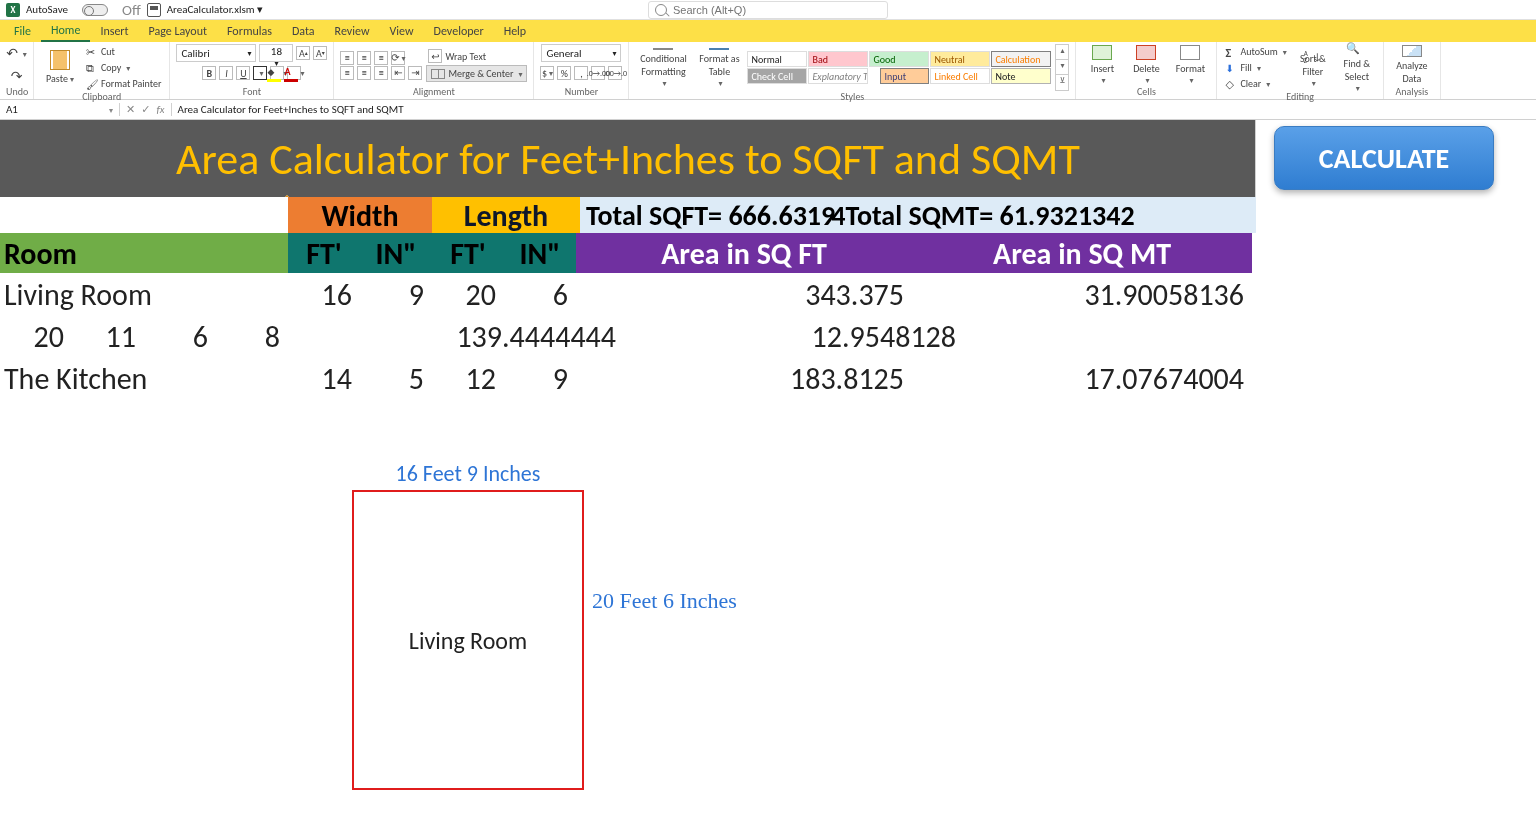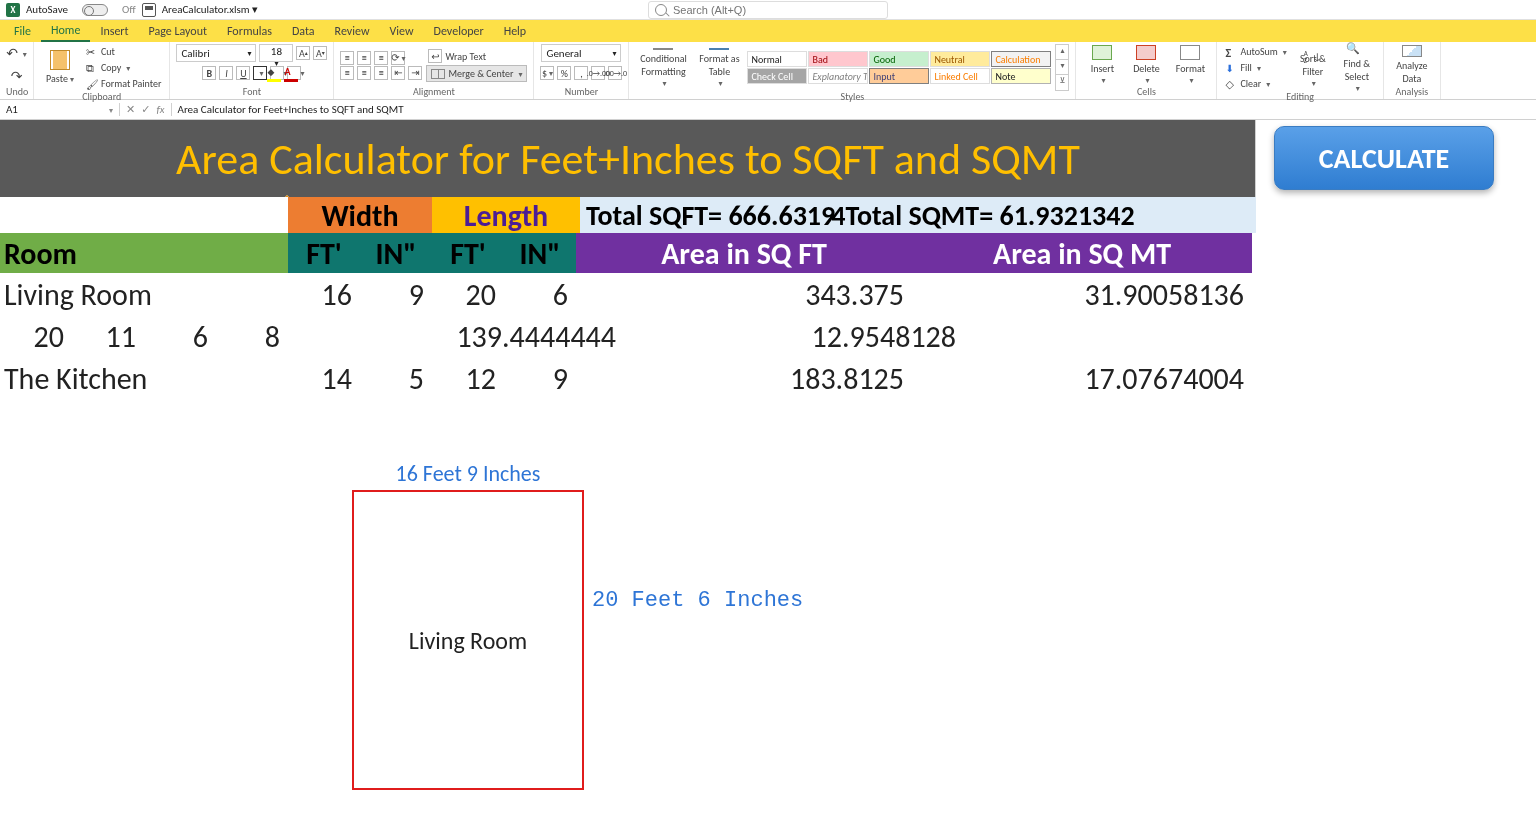--- a/index.html
+++ b/index.html
@@ -48,21 +48,21 @@
 
   .style-grid { display: grid; grid-template-columns: repeat(5, 60px); grid-auto-rows: 16px; gap: 1px; font-size: 10px; }
   .style-cell { border: 1px solid #ddd; padding: 0 3px; display: flex; align-items: center; overflow: hidden; white-space: nowrap; cursor: pointer; }
   .sc-normal { background: #fff; }
   .sc-bad { background: #ffc7ce; color: #9c0006; }
   .sc-good { background: #c6efce; color: #006100; }
   .sc-neutral { background: #ffeb9c; color: #9c5700; }
   .sc-calc { background: #f2f2f2; color: #fa7d00; border: 1px solid #7f7f7f; }
   .sc-check { background: #a5a5a5; color: #fff; }
   .sc-expl { color: #7f7f7f; font-style: italic; }
-  .sc-input { background: #ffcc99; color: #3f3f76; border: 1px solid #7f7f7f; }
+  .sc-input { background: #ffcc99; color: #3f3f76; border: 1px solid #7f7f7f; margin-left: 11px; }
   .sc-linked { color: #fa7d00; }
   .sc-note { background: #ffffcc; border: 1px solid #b2b2b2; }
   .style-scroll { display: flex; flex-direction: column; border: 1px solid #ccc; }
   .style-scroll div { width: 12px; height: 15px; border-bottom: 1px solid #ccc; text-align: center; font-size: 8px; color: #666; cursor: pointer; }
 
   
   .ic-paste { background: linear-gradient(#f5c26b,#f5c26b) center/14px 18px no-repeat, #fff; border: 1px solid #c08a2a; }
   .ic-scissors::before { content: "✂"; font-size: 11px; }
   .ic-copy::before { content: "⧉"; font-size: 11px; }
   .ic-brush::before { content: "🖌"; font-size: 10px; }
@@ -97,54 +97,54 @@
 
   .title-row { position: absolute; left: 0; top: 0; width: 1256px; height: 77px; background: #595959; display: flex; align-items: center; justify-content: center; }
   .title-row span { font-size: 44px; font-weight: 400; color: #ffbf00; font-family: Calibri, Arial, sans-serif; }
   .title-row .smart-tag { position: absolute; left: 280px; top: 78px; width: 14px; height: 14px; background: #fff; border: 1px solid #d08000; transform: rotate(45deg); }
 
   .calc-btn { position: absolute; left: 1274px; top: 6px; width: 220px; height: 64px; border-radius: 10px; background: linear-gradient(#5aa0e8,#2f7dd1); box-shadow: 0 3px 6px rgba(0,0,0,.3); display: flex; align-items: center; justify-content: center; color: #fff; font-size: 28px; font-weight: 700; cursor: pointer; border: 1px solid #3a7cc2; }
 
   .hdr-row1 { position: absolute; left: 0; top: 77px; width: 1256px; height: 36px; display: flex; }
   .hdr-row1 .blank { width: 288px; background: #fff; }
   .hdr-row1 .width { width: 144px; background: #ed7d31; color: #000; font-size: 30px; font-weight: 700; display: flex; align-items: center; justify-content: center; }
-  .hdr-row1 .length { width: 148px; background: #ffc000; color: #4c1d95; font-size: 30px; font-weight: 700; display: flex; align-items: center; justify-content: center; }
+  .hdr-row1 .length { width: 148px; background: #ffc000; color: #0f172a; font-size: 30px; font-weight: 700; display: flex; align-items: center; justify-content: center; }
   .hdr-row1 .totals { flex: 1; background: #ddebf7; color: #000; font-size: 28px; font-weight: 700; display: flex; align-items: center; padding: 0 6px; }
 
   .hdr-row2 { position: absolute; left: 0; top: 113px; width: 1256px; height: 40px; display: flex; }
   .hdr-row2 .room { width: 288px; background: #70ad47; color: #000; font-size: 30px; font-weight: 700; display: flex; align-items: center; padding: 0 4px; }
   .hdr-row2 .ft, .hdr-row2 .in { width: 72px; background: #0f766e; color: #000; font-size: 30px; font-weight: 700; display: flex; align-items: center; justify-content: center; }
   .hdr-row2 .area { background: #7030a0; color: #fff; font-size: 30px; font-weight: 700; display: flex; align-items: center; justify-content: center; }
   .hdr-row2 .area1 { width: 336px; }
   .hdr-row2 .area2 { width: 340px; }
 
   .data-row { position: absolute; left: 0; width: 1256px; height: 42px; display: flex; font-size: 30px; font-family: Calibri, Arial, sans-serif; }
   .data-row .c-room { width: 288px; padding: 0 4px; display: flex; align-items: center; }
   .data-row .c-num { width: 72px; display: flex; align-items: center; justify-content: flex-end; padding: 0 8px; }
   .data-row .c-area1 { width: 336px; display: flex; align-items: center; justify-content: flex-end; padding: 0 8px; }
   .data-row .c-area2 { width: 340px; display: flex; align-items: center; justify-content: flex-end; padding: 0 8px; }
   .r1 { top: 153px; } .r2 { top: 195px; } .r3 { top: 237px; }
 
   
   .diagram { position: absolute; left: 352px; top: 370px; width: 232px; height: 300px; border: 2px solid #e01c1c; display: flex; align-items: center; justify-content: center; font-size: 24px; font-family: Calibri, Arial, sans-serif; }
   .dim-top { position: absolute; left: 352px; top: 340px; width: 232px; text-align: center; color: #2e75d6; font-size: 22px; font-family: Calibri, Arial, sans-serif; }
-  .dim-side { position: absolute; left: 592px; top: 468px; color: #2e75d6; font-size: 22px; font-family: Liberation Mono, monospace; }
+  .dim-side { position: absolute; left: 592px; top: 468px; color: #2e75d6; font-size: 22px; font-family: Liberation Serif, serif; }
 
   .sheet-border-right { position: absolute; left: 1255px; top: 0; width: 1px; height: 77px; background: #d0d0d0; }
 </style>
 </head>
 <body>
 <div class="app">
 
 <div class="titlebar">
   <span class="xl-icon">X</span>
   <span class="autosave">
     <span>AutoSave</span>
     <span class="toggle"></span>
-    <span style="font-size:11px;color:#888;">Off</span>
+    <span style="font-size:15px;color:#888;">Off</span>
   </span>
   <span class="save-icon"></span>
   <span class="filename">AreaCalculator.xlsm ▾</span>
   <div class="search-wrap">
     <span class="mag"></span>
     <input placeholder="Search (Alt+Q)" style="">
   </div>
 </div>
 
 <div class="menubar">

